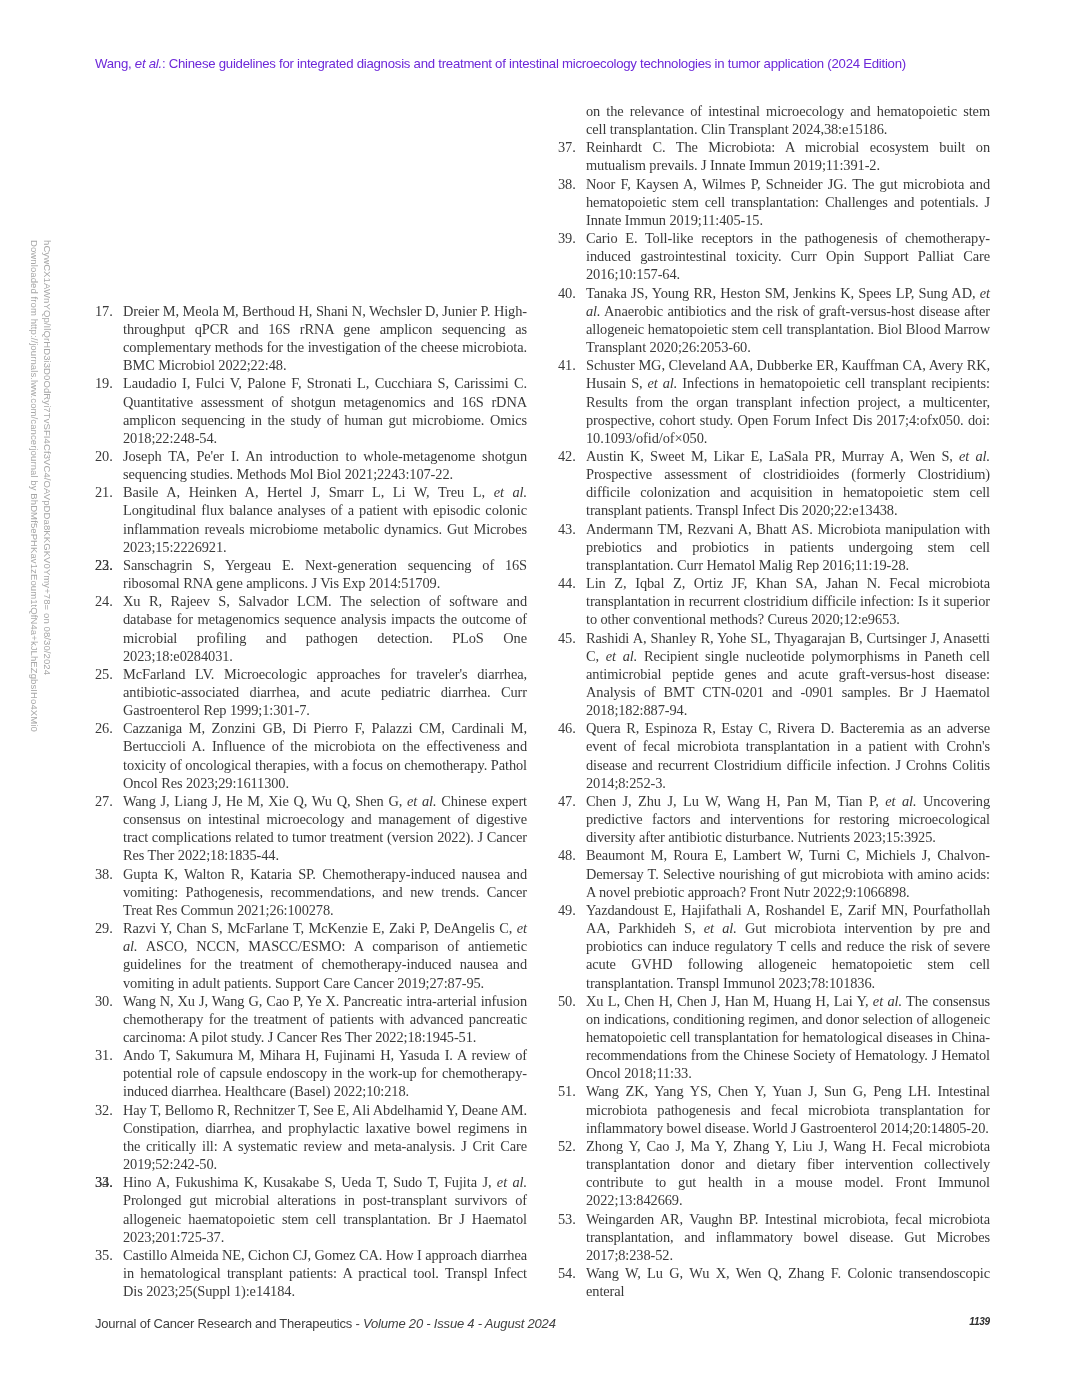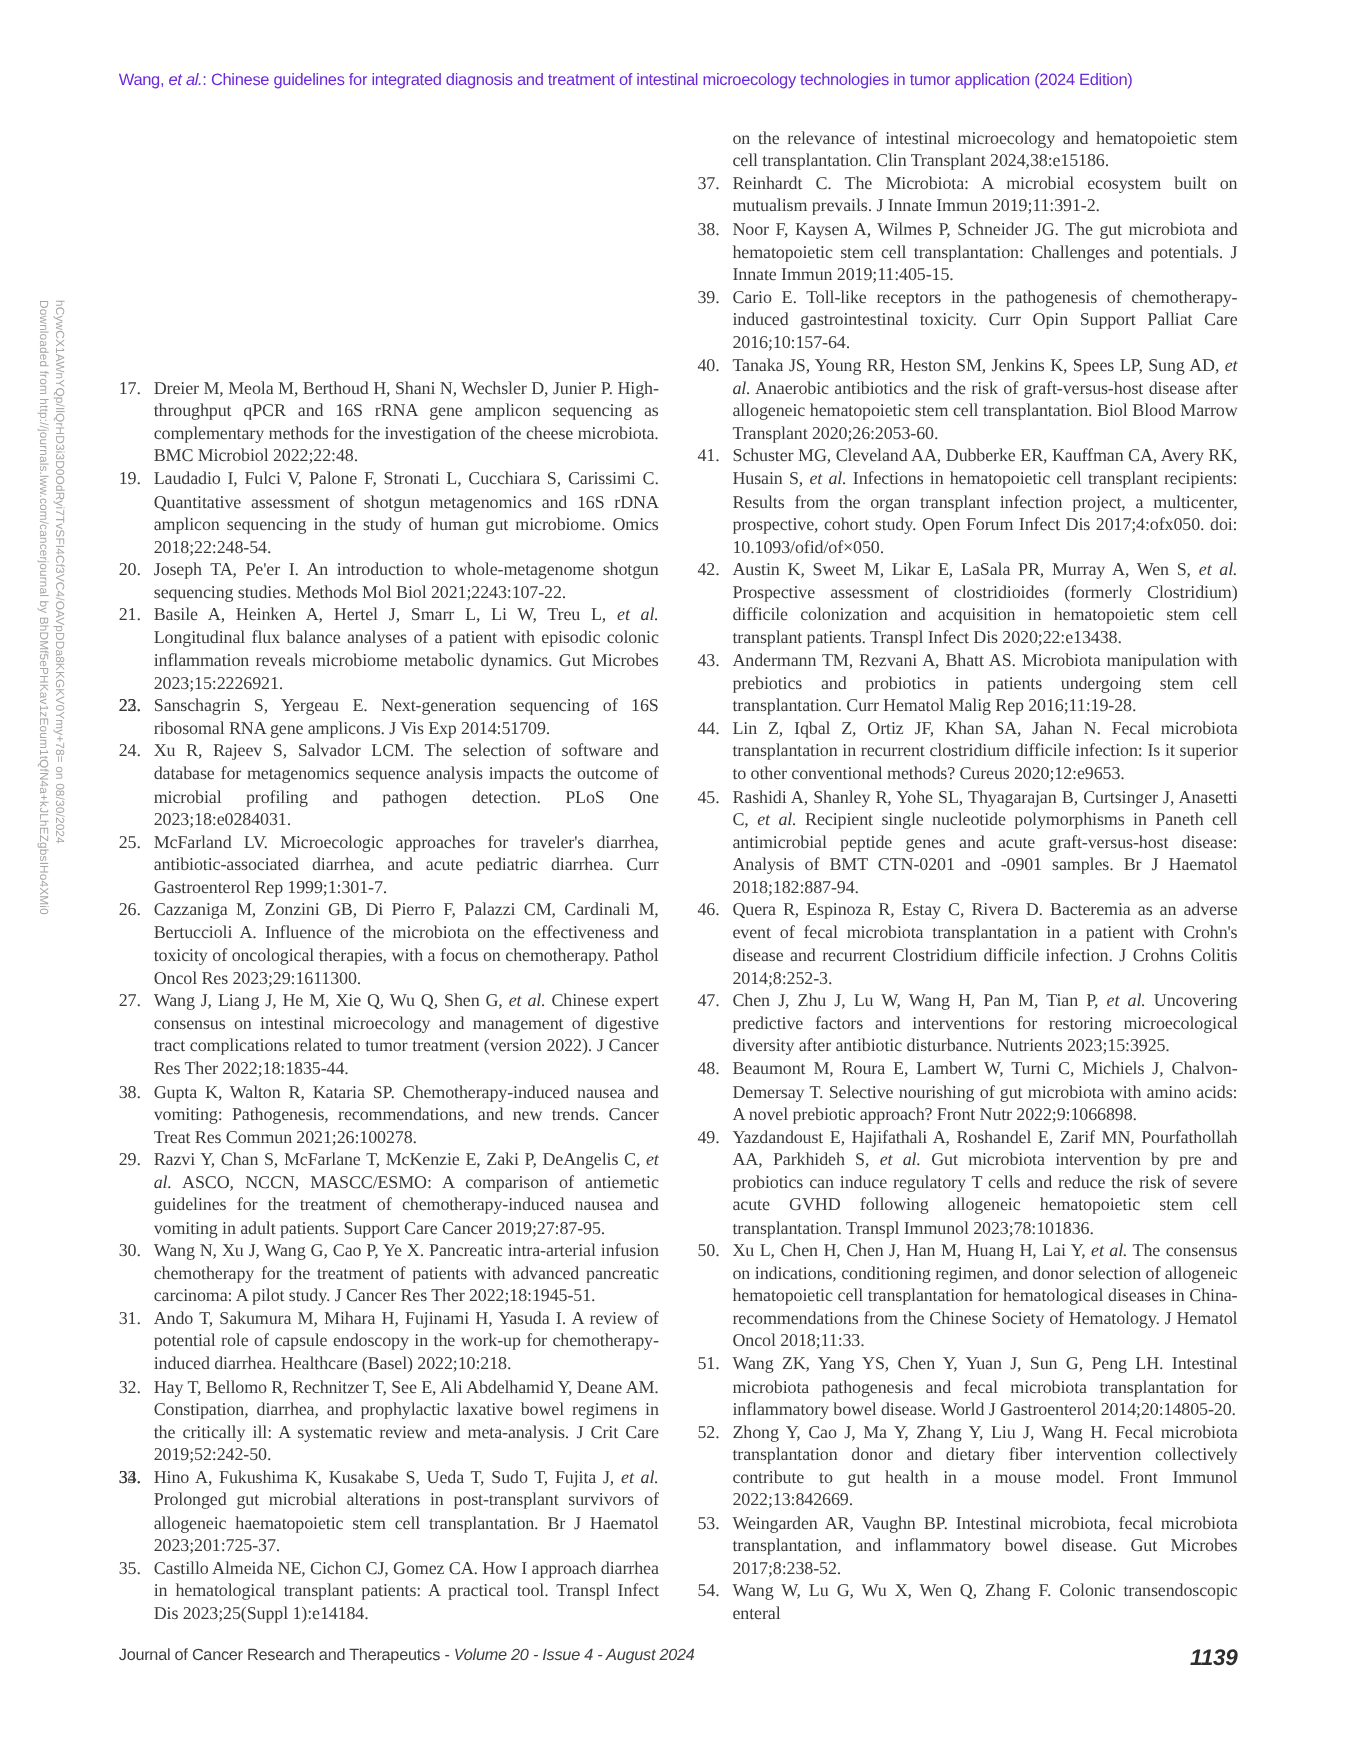--- a/index.html
+++ b/index.html
@@ -31,21 +31,21 @@
     letter-spacing:-0.1px;
   }
   .ref .ref-num{position:absolute;left:0;top:0;}
   .footer{
     position:absolute;left:95px;top:1316px;width:895px;
     font-family:"Liberation Sans", sans-serif;
     font-size:13px;letter-spacing:-0.2px;color:#404040;
     display:flex;justify-content:space-between;align-items:flex-start;
   }
   .footer .issue{font-style:italic;}
-  .footer .pagenum{font-style:italic;font-weight:bold;font-size:18px;color:#2e2e2e;}
+  .footer .pagenum{font-style:italic;font-weight:bold;font-size:10px;color:#2e2e2e;}
   .watermark{
     position:absolute;left:28px;top:240px;height:620px;
     writing-mode:vertical-lr;
     font-family:"Liberation Sans", sans-serif;
     font-size:9.5px;line-height:13px;letter-spacing:0.1px;
     color:#a6a6a6;
     white-space:nowrap;
   }
 </style>
 </head>

